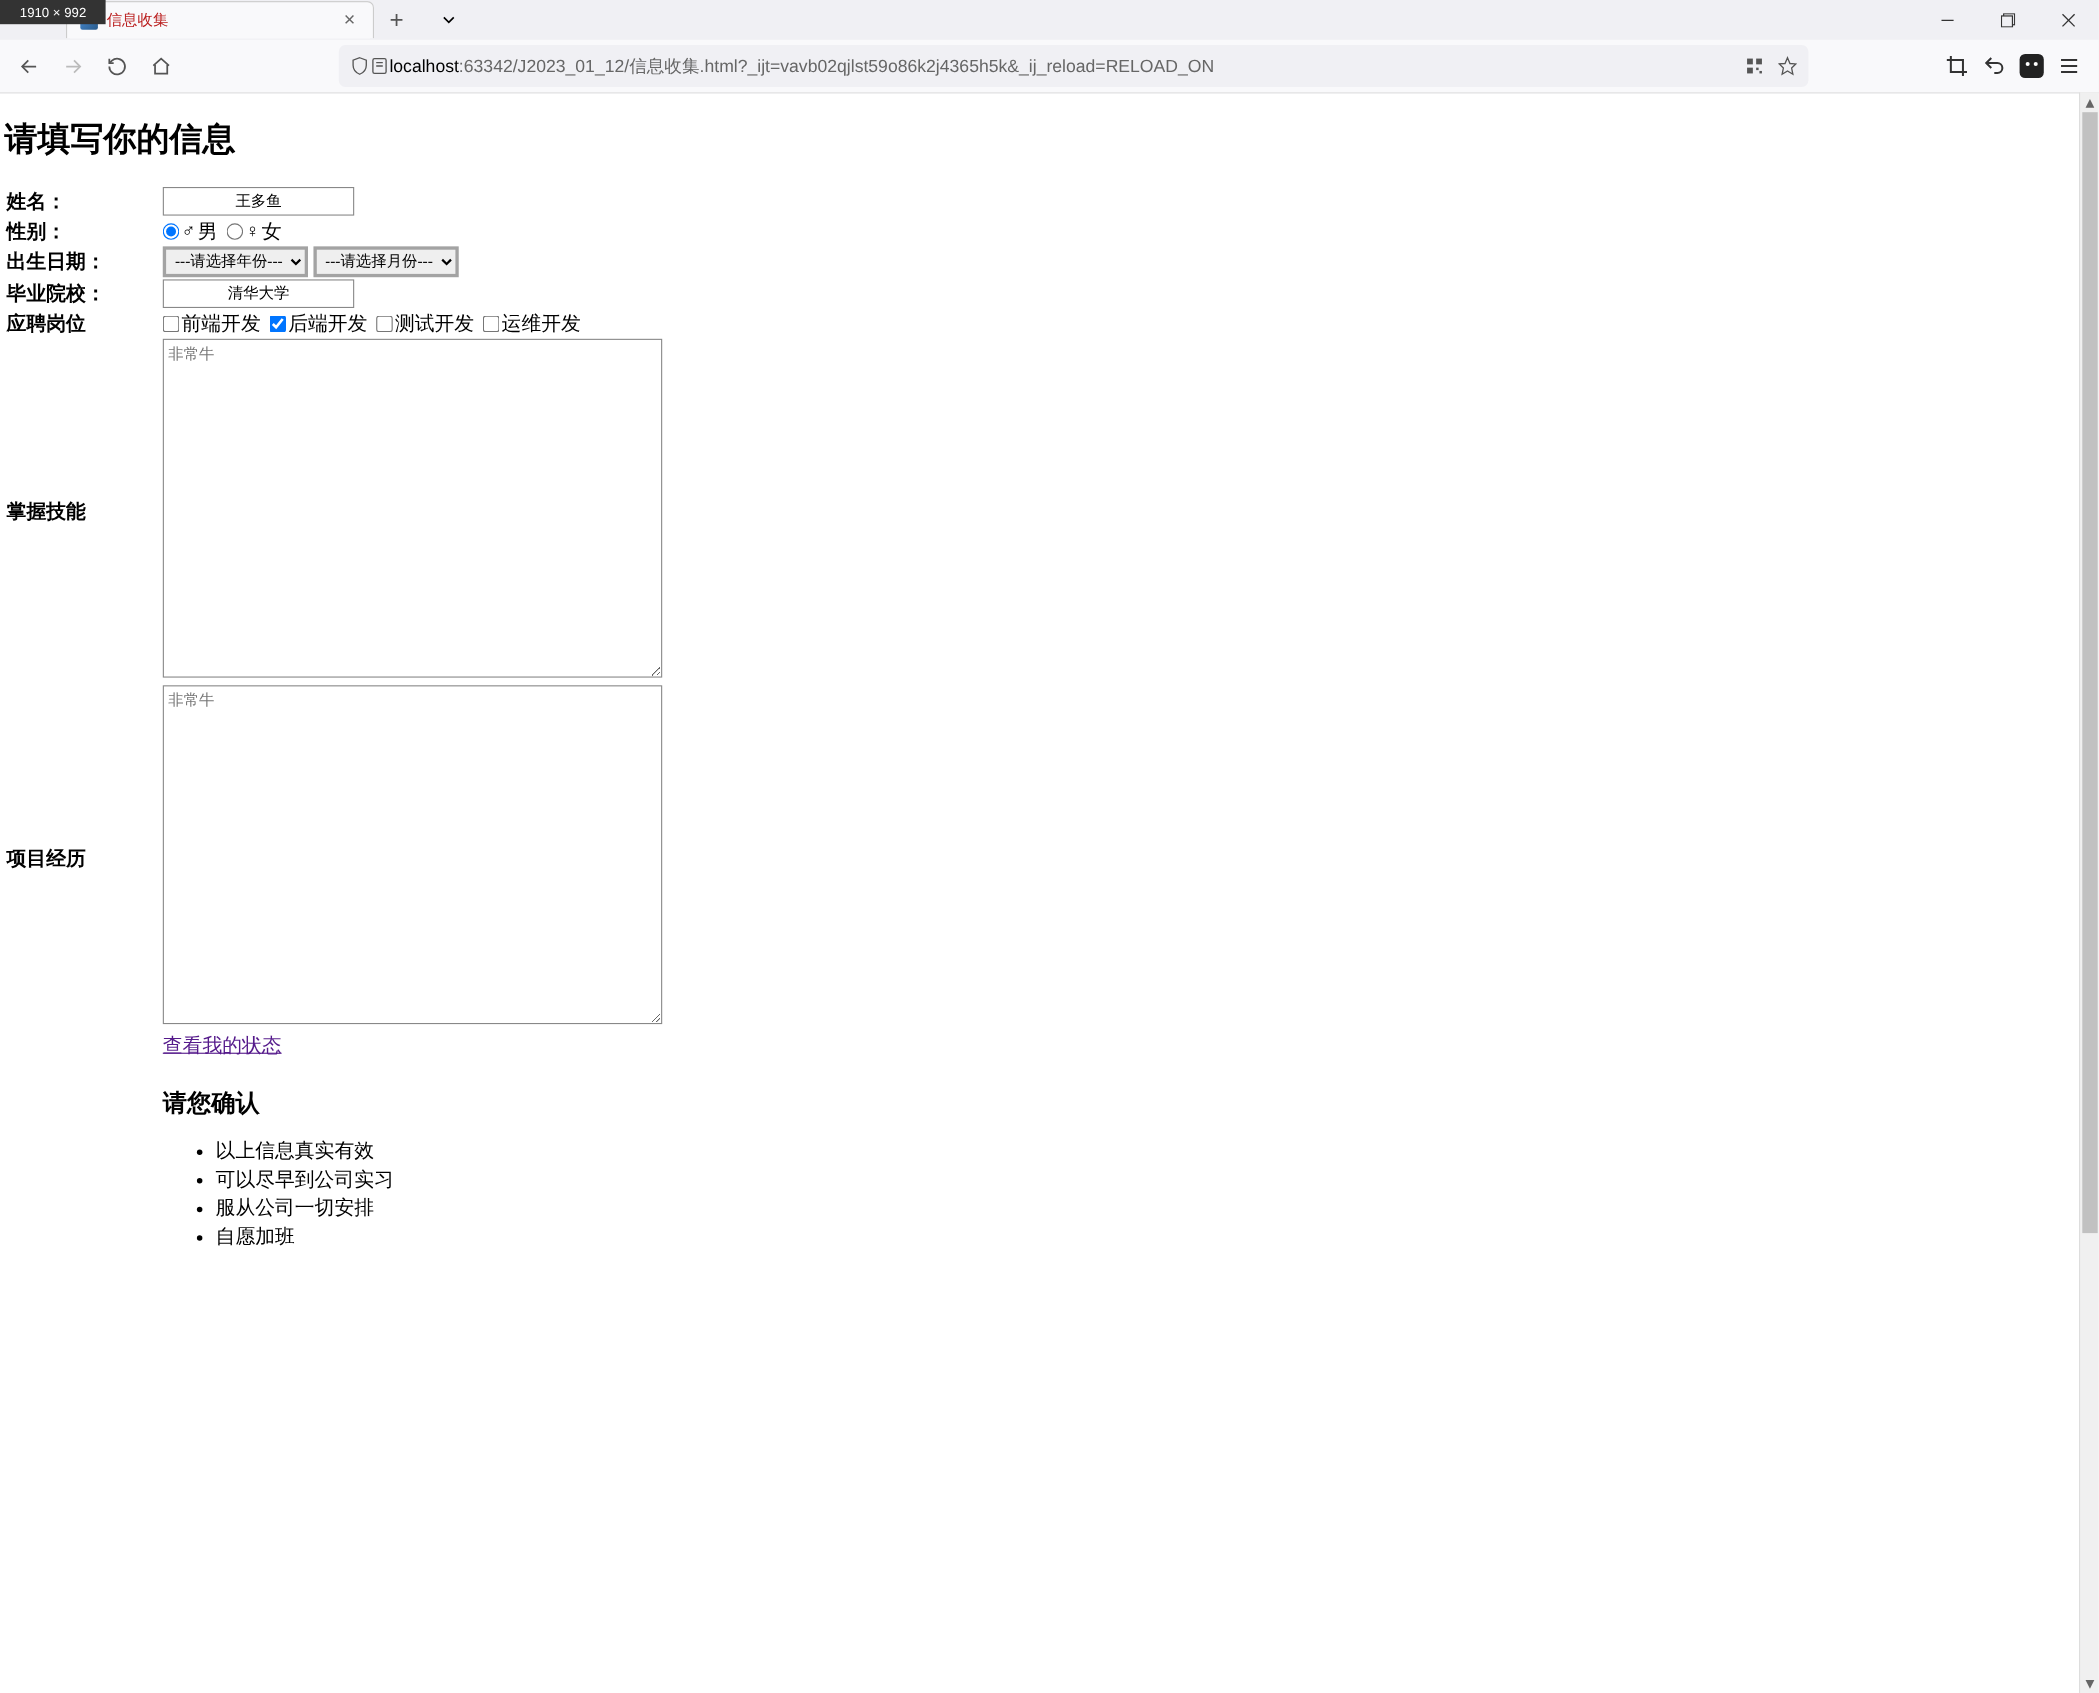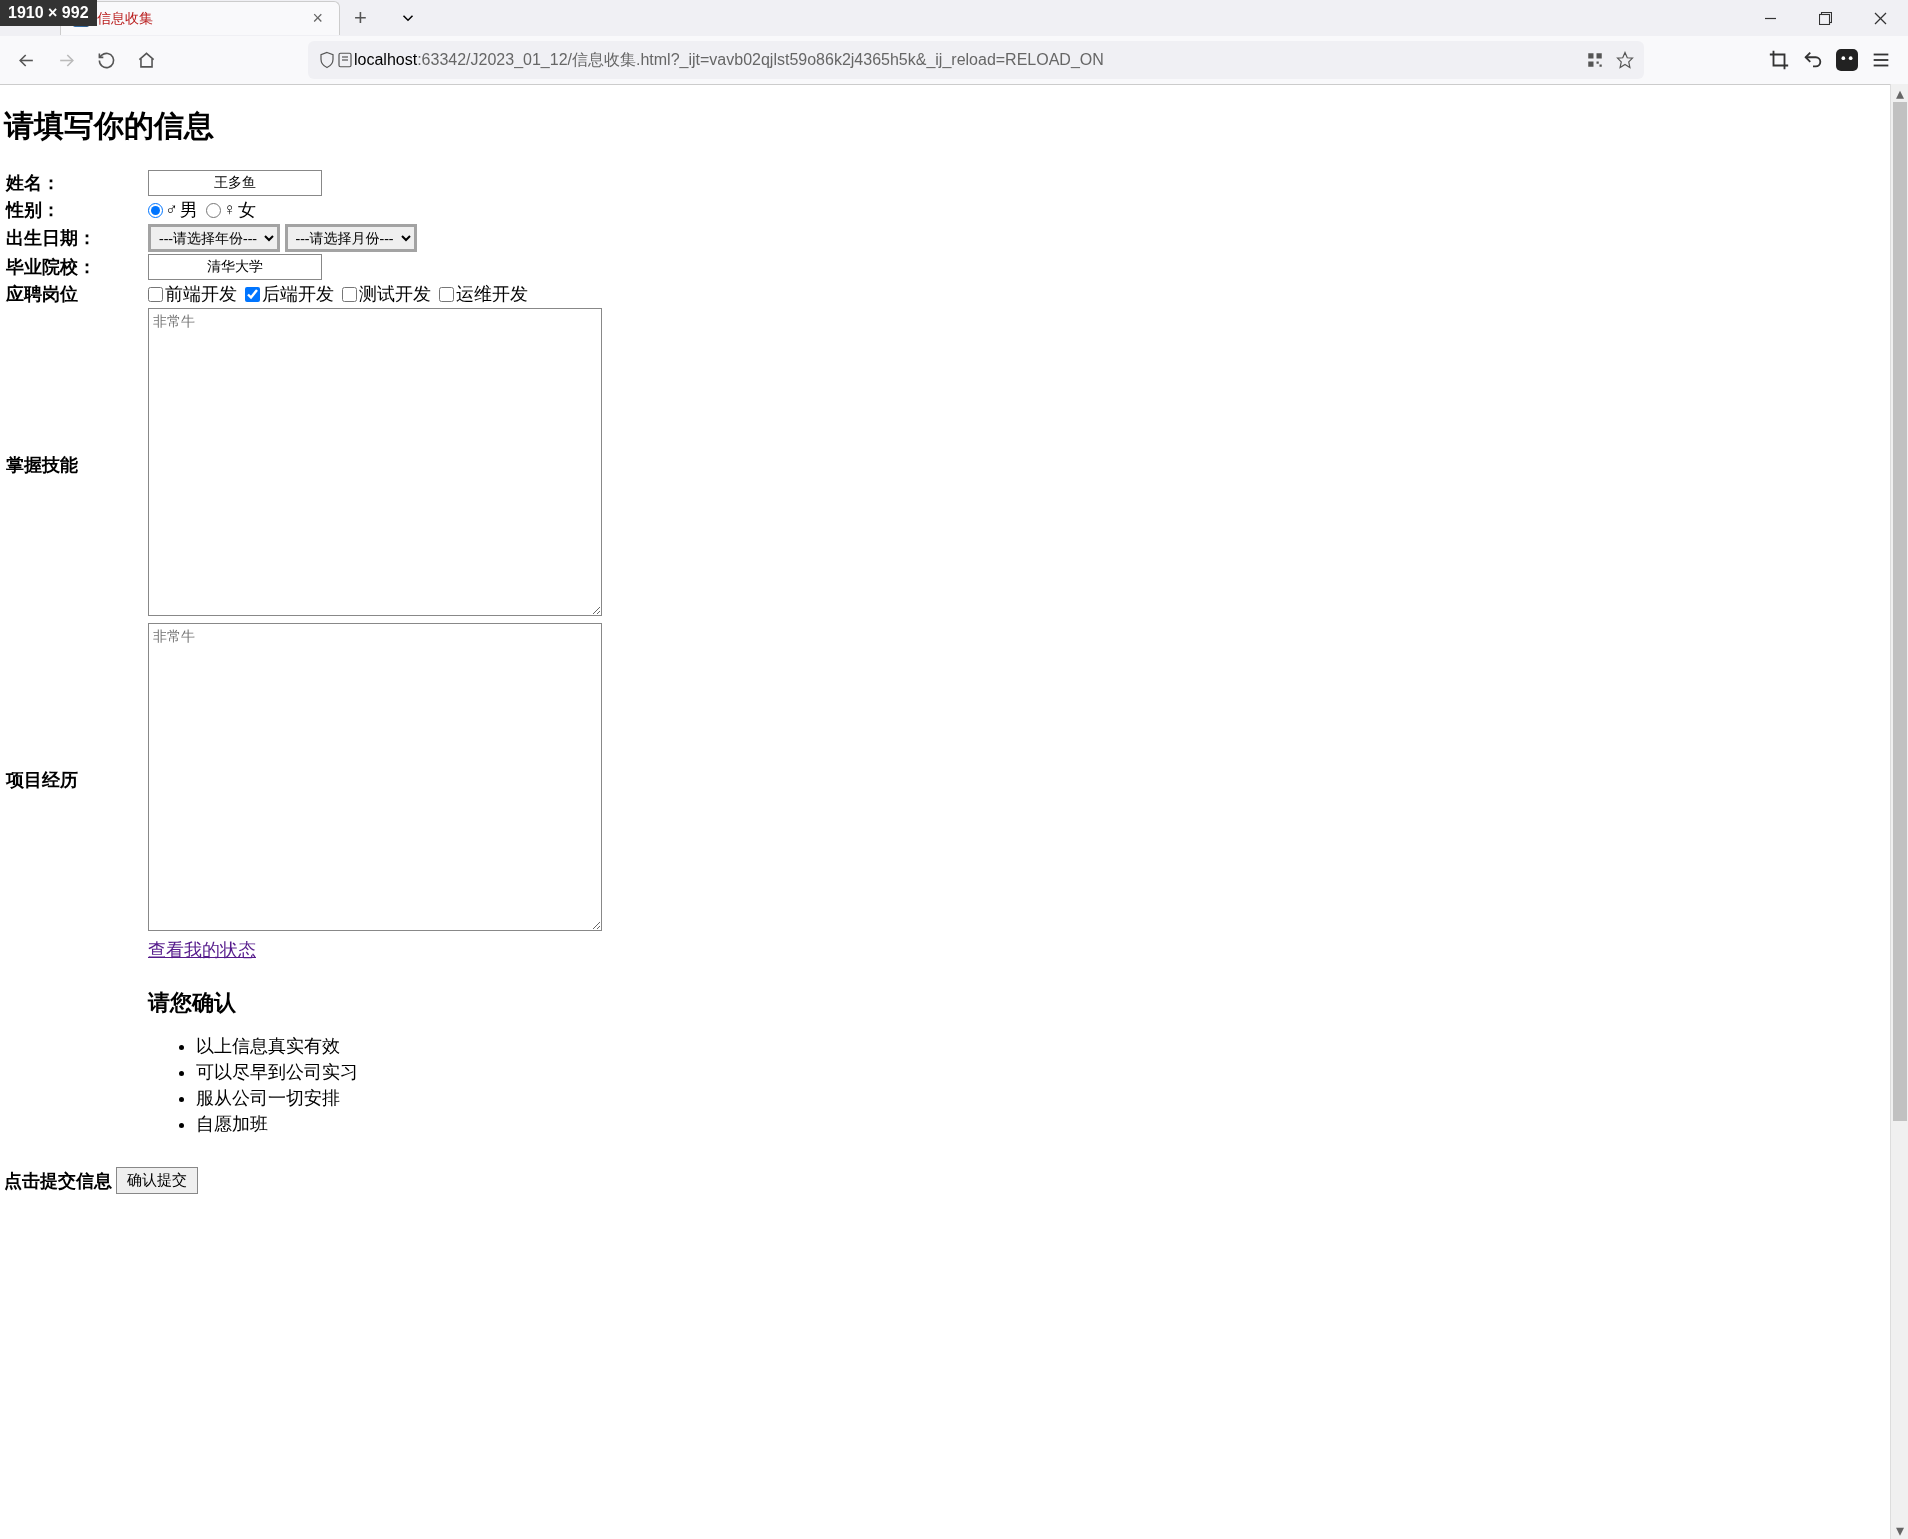--- a/index.html
+++ b/index.html
@@ -1,21 +1,21 @@
 <!DOCTYPE html>
 <html><head>
   <meta charset="utf-8">
   <style>
     * { margin: 0; padding: 0; box-sizing: border-box; }
     body { font-family: "Segoe UI", -apple-system, sans-serif; font-size: 16px; background: #fff; overflow: hidden; }
 
     
     .browser-chrome { background: #f0f0f4; border-bottom: 1px solid #ccc; }
     .tab-bar { display: flex; align-items: center; height: 36px; background: #f0f0f4; padding-left: 0; position: relative; }
-    .dim-badge { background: #333; color: #fff; font-size: 16px; padding: 4px 8px; position: absolute; left: 0; top: 0; z-index: 10; font-weight: bold; }
+    .dim-badge { background: #333; color: #fff; font-size: 12px; padding: 4px 18px; position: absolute; left: 0; top: 0; z-index: 10; }
     .tab { display: flex; align-items: center; background: #f9f9fb; border: 1px solid #ccc; border-bottom: none; border-radius: 6px 6px 0 0; padding: 6px 12px; margin-left: 60px; min-width: 280px; gap: 8px; height: 34px; }
     .tab-favicon { width: 16px; height: 16px; background: linear-gradient(135deg,#4a90d9,#2a5a8a); border-radius: 2px; }
     .tab-title { flex: 1; font-size: 14px; color: #b91c1c; }
     .tab-close { color: #666; font-size: 18px; cursor: pointer; padding: 0 4px; }
     .new-tab { font-size: 22px; color: #555; padding: 0 14px; cursor: pointer; }
     .window-controls { margin-left: auto; display: flex; gap: 0; }
     .wc-btn { width: 55px; height: 36px; display: flex; align-items: center; justify-content: center; color: #333; cursor: pointer; }
     .wc-btn svg { width: 13px; height: 13px; }
     .chevron-icon { width: 55px; height: 36px; display: flex; align-items: center; justify-content: center; }
     .chevron-icon svg { width: 18px; height: 18px; }
@@ -265,24 +265,20 @@
                 <li>以上信息真实有效</li>
                 <li>可以尽早到公司实习</li>
                 <li>服从公司一切安排</li>
                 <li>自愿加班</li>
               </ul>
         </td>
       </tr>
     </tbody>
       </table>
 
-    <div class="submit-row">
-      <span>点击提交信息</span>
-      <button class="submit-btn">确认提交</button>
-    </div>
   </div>
 
   <div class="fake-scroll">
     <div class="arrow" style="top:0">▴</div>
     <div class="thumb" style="top:18px;height:70%;"></div>
     <div class="arrow" style="bottom:0">▾</div>
   </div>
 </div>
 
 </body></html>

